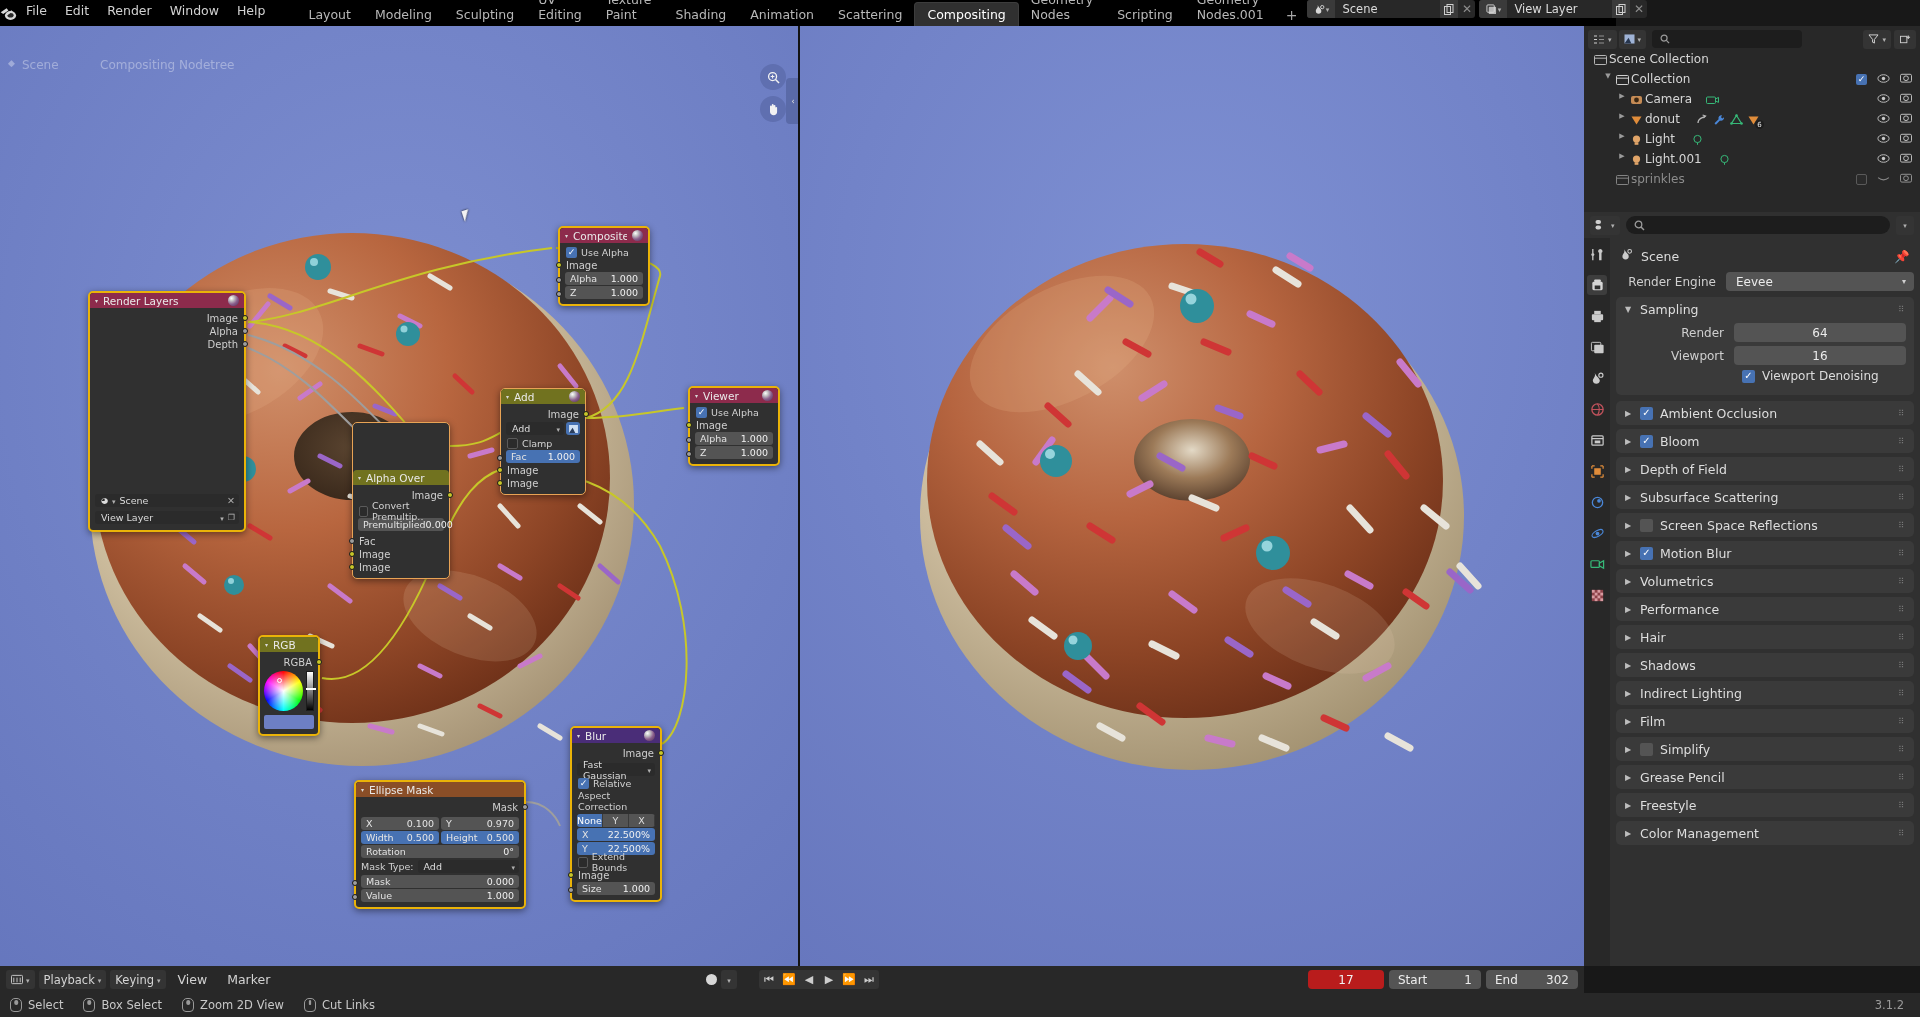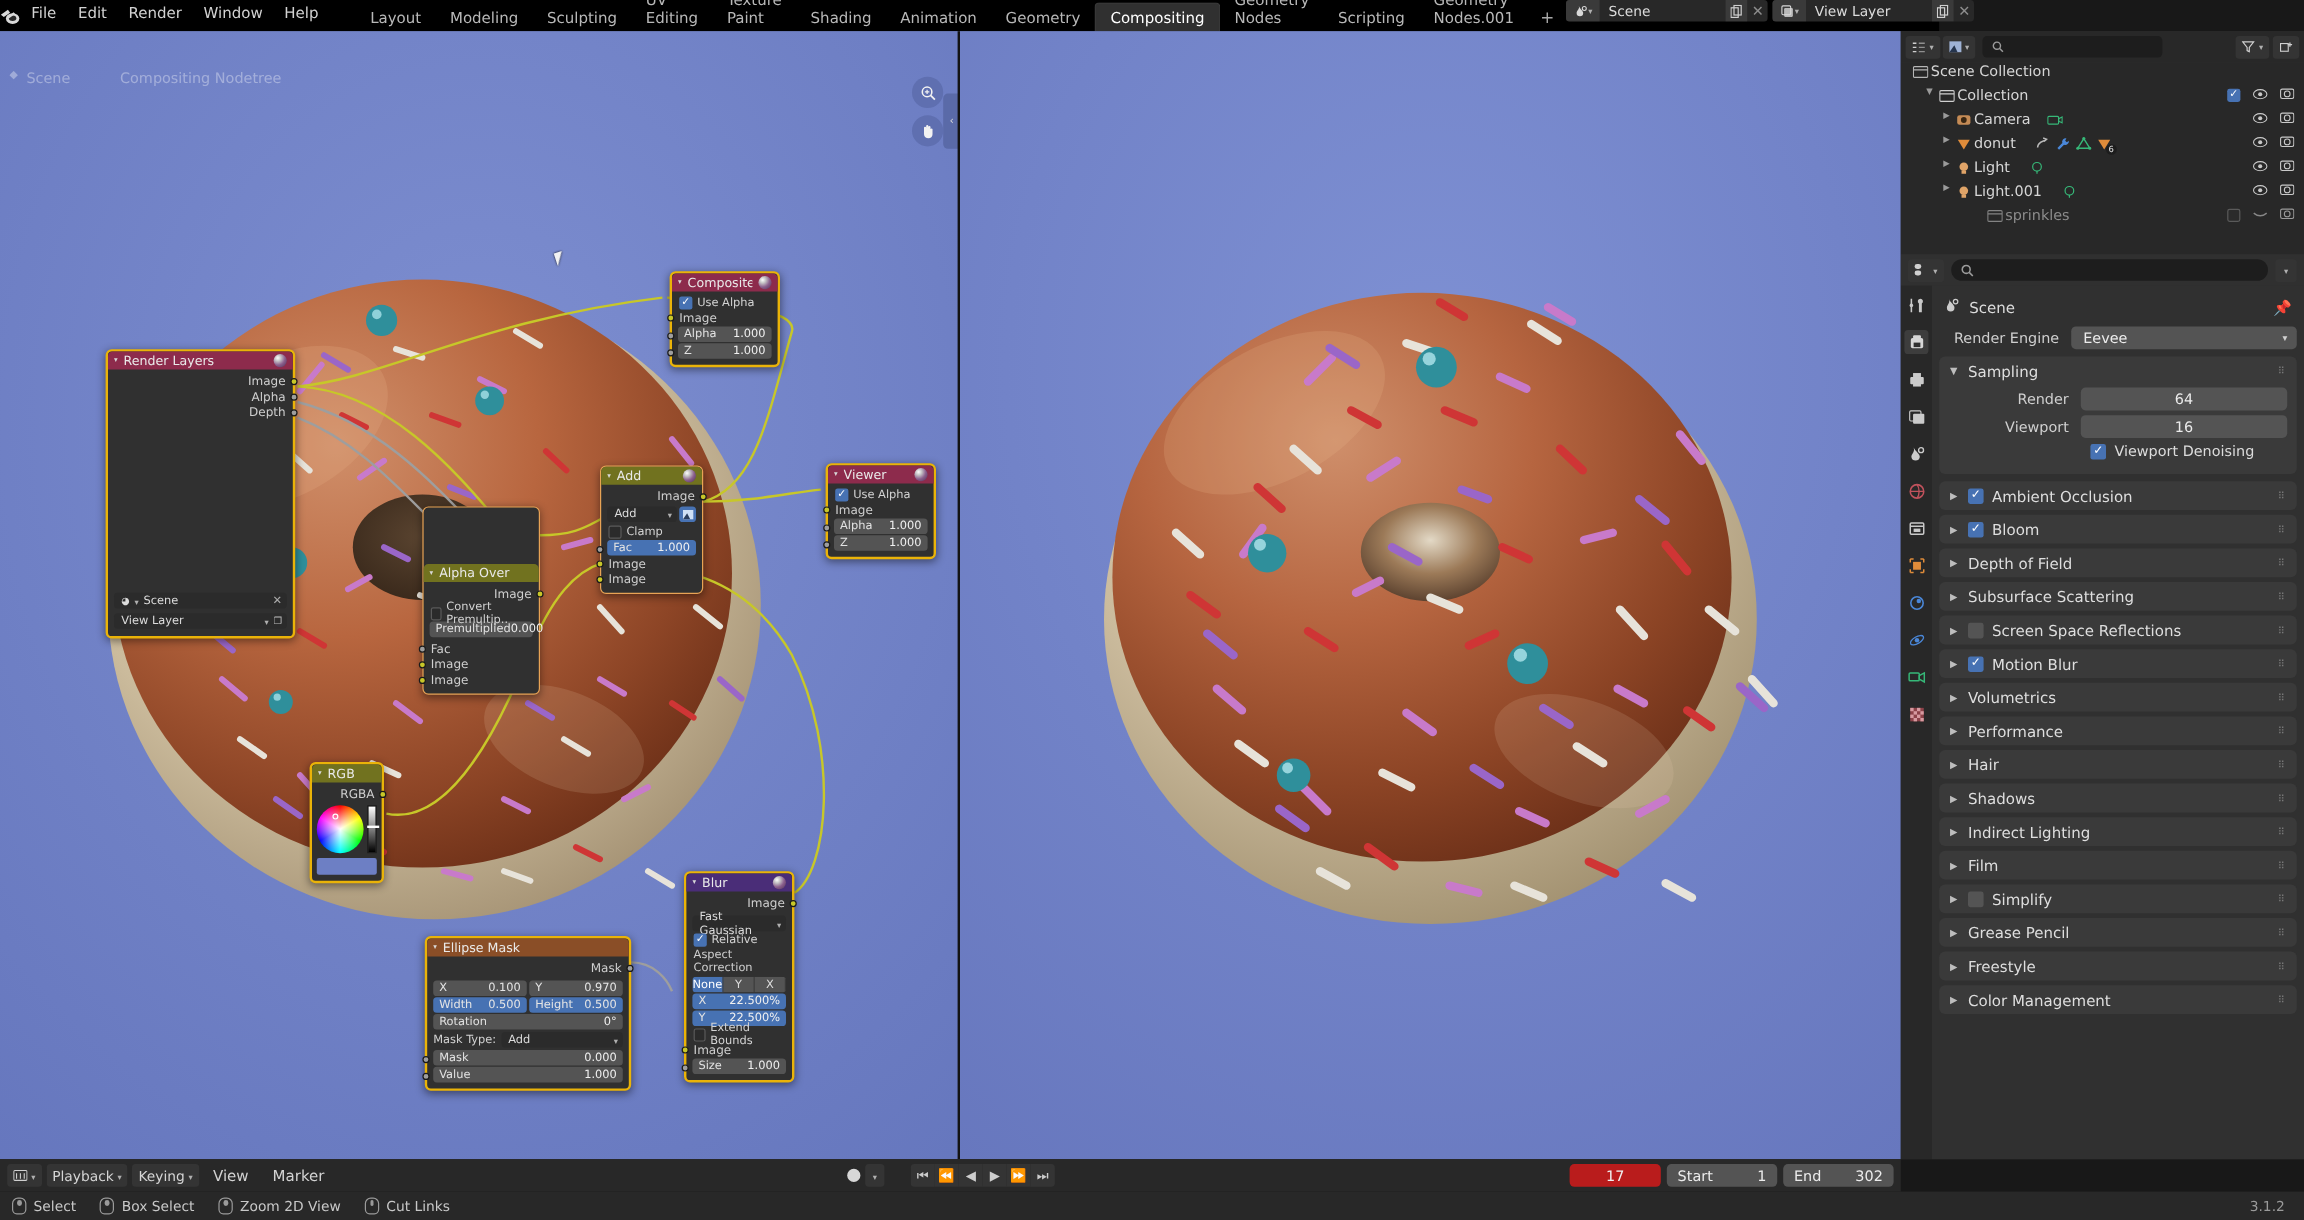--- a/index.html
+++ b/index.html
@@ -165,21 +165,21 @@
     <div class="menu-item">Help</div>
 
     <div class="ws-tabs">
       <div class="ws-tab">Layout</div>
       <div class="ws-tab">Modeling</div>
       <div class="ws-tab">Sculpting</div>
       <div class="ws-tab">UV Editing</div>
       <div class="ws-tab">Texture Paint</div>
       <div class="ws-tab">Shading</div>
       <div class="ws-tab">Animation</div>
-      <div class="ws-tab">Geometry</div>
+      <div class="ws-tab">Scattering</div>
       <div class="ws-tab active">Compositing</div>
       <div class="ws-tab">Geometry Nodes</div>
       <div class="ws-tab">Scripting</div>
       <div class="ws-tab">Geometry Nodes.001</div>
       <div class="ws-plus">+</div>
     </div>
 
     <div class="topbar-right">
       <div class="tb-field">
         <div class="tb-icobox">
@@ -1119,21 +1119,21 @@
           </span>
           <span>
             <svg width="12" height="11" viewBox="0 0 13 12">
                 <rect x="0.5" y="2.5" width="12" height="8.5" rx="1.5" fill="none" stroke="#c9c9c9"></rect>
                 <circle cx="6.5" cy="6.8" r="2.6" fill="none" stroke="#c9c9c9"></circle>
               </svg>
           </span>
         </span>
       </div>
 
-      <div class="ol-row ol-dim" style="padding-left:18px;margin-left:40px;">
+      <div class="ol-row ol-dim" style="padding-left:18px;">
         <span class="disc"></span>
         <span class="ol-ico">
           <svg width="13" height="12" viewBox="0 0 13 12">
               <rect x="0.5" y="1.5" width="12" height="9" rx="1" fill="none" stroke="#838383"></rect>
               <path d="M0.5 4.2 h12" stroke="#838383"></path>
             </svg>
         </span>
         <span>sprinkles</span>
         <span class="ol-right">
           <span class="cb empty"></span>

